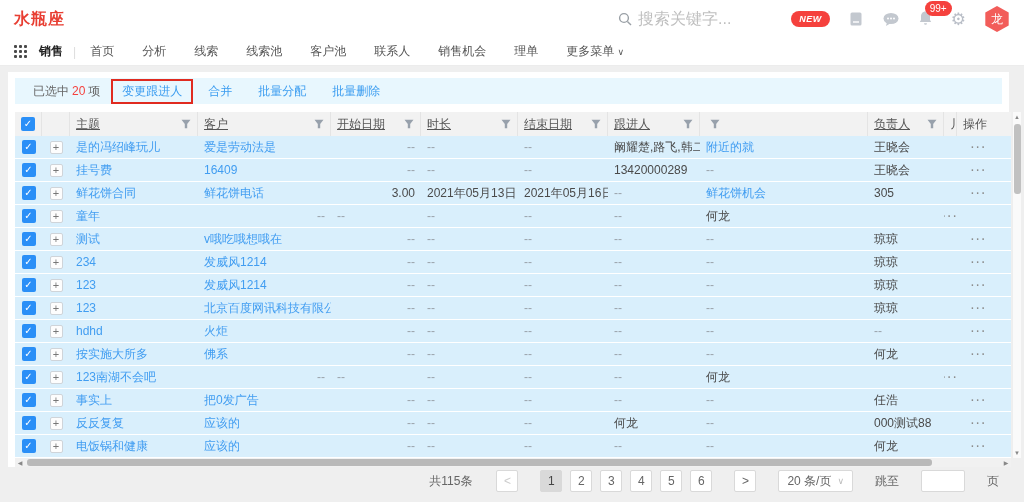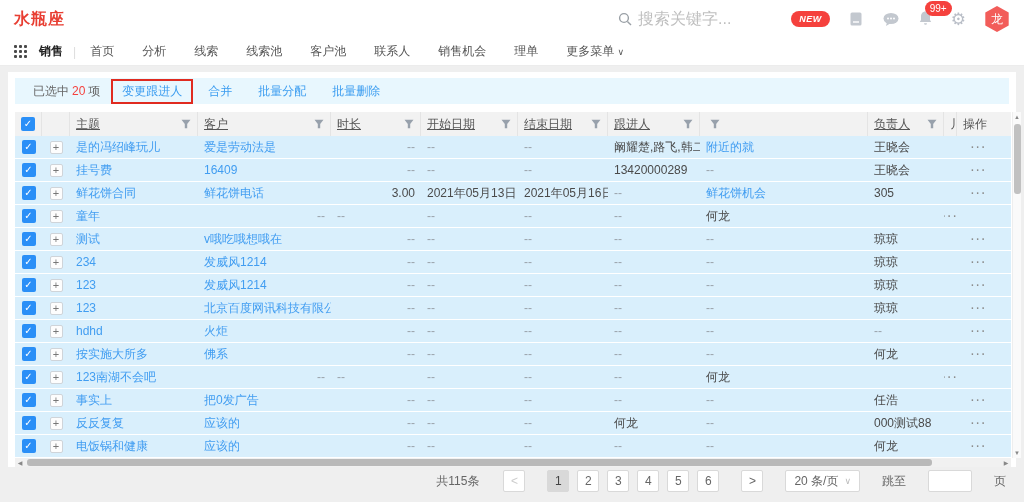--- a/index.html
+++ b/index.html
@@ -27,21 +27,21 @@
   .navbar { height:28px; display:flex; align-items:center; padding:0 14px; background:#fff; border-bottom:1px solid #ececec; }
   .grid-icon { display:grid; grid-template-columns:repeat(3,3px); grid-gap:2px; margin-right:12px; }
   .grid-icon i { width:3px; height:3px; background:#4a4a4a; border-radius:1px; }
   .nav-module { font-weight:bold; color:#222; margin-right:10px; }
   .nav-divider { color:#ddd; margin-right:14px; }
   .nav-item { color:#555; margin-right:28px; cursor:pointer; }
   .nav-more { color:#555; cursor:pointer; }
   .caret { font-size:9px; color:#555; }
 
   
-  .content { height:436px; background:#efefef; padding:6px 8px 0 8px; }
+  .content { height:436px; background:#efefef; padding:6px 15px 0 8px; }
   .card { background:#fff; padding:6px 7px 0 7px; }
 
   .bulkbar { height:26px; background:#e8f7fe; display:flex; align-items:center; padding-left:18px; margin-bottom:8px; }
   .sel-text { color:#666; }
   .sel-count { color:#f5413d; margin:0 3px; }
   .bulk-actions { display:flex; align-items:center; margin-left:22px; gap:26px; }
   .bulk-action { color:#3a9cf0; cursor:pointer; text-decoration:none; }
   .bulk-action.annotated { border:2px solid #e02b20; padding:2px 9px; margin:7px -11px; }
 
   
@@ -184,27 +184,27 @@
               <path d="M0.5 0.8 h9 L6.2 5 v4.2 h-2.4 V5 Z" fill="#98a1ac"></path>
             </svg>
           </div>
           <div class="cell">
             <div class="lbl">客户</div>
             <svg class="funnel" width="10" height="10" viewBox="0 0 10 10">
               <path d="M0.5 0.8 h9 L6.2 5 v4.2 h-2.4 V5 Z" fill="#98a1ac"></path>
             </svg>
           </div>
           <div class="cell">
-            <div class="lbl">时长</div>
+            <div class="lbl">开始日期</div>
             <svg class="funnel" width="10" height="10" viewBox="0 0 10 10">
               <path d="M0.5 0.8 h9 L6.2 5 v4.2 h-2.4 V5 Z" fill="#98a1ac"></path>
             </svg>
           </div>
           <div class="cell">
-            <div class="lbl">开始日期</div>
+            <div class="lbl">时长</div>
             <svg class="funnel" width="10" height="10" viewBox="0 0 10 10">
               <path d="M0.5 0.8 h9 L6.2 5 v4.2 h-2.4 V5 Z" fill="#98a1ac"></path>
             </svg>
           </div>
           <div class="cell">
             <div class="lbl">结束日期</div>
             <svg class="funnel" width="10" height="10" viewBox="0 0 10 10">
               <path d="M0.5 0.8 h9 L6.2 5 v4.2 h-2.4 V5 Z" fill="#98a1ac"></path>
             </svg>
           </div>

